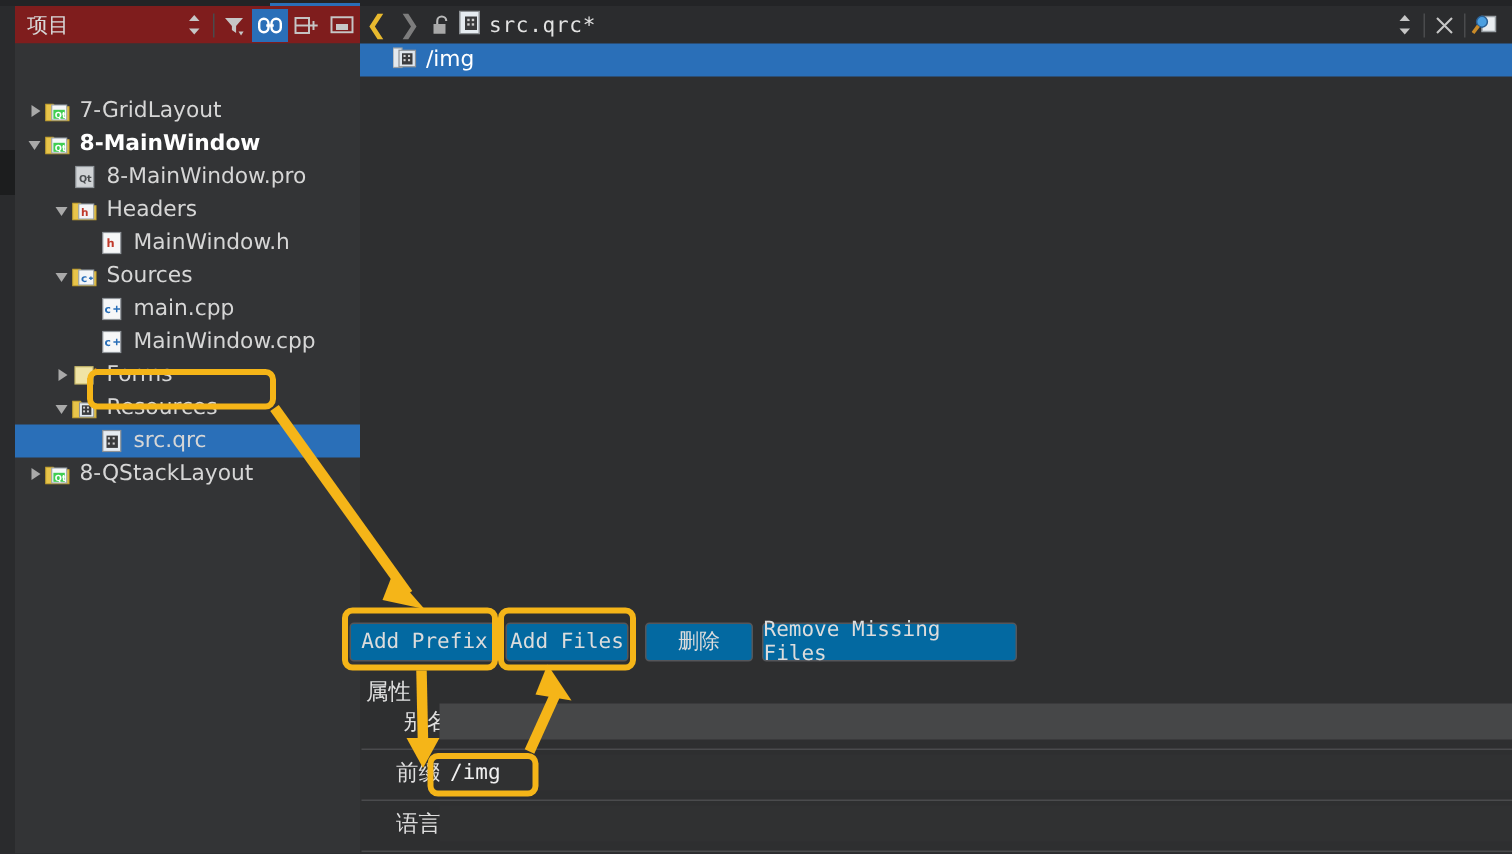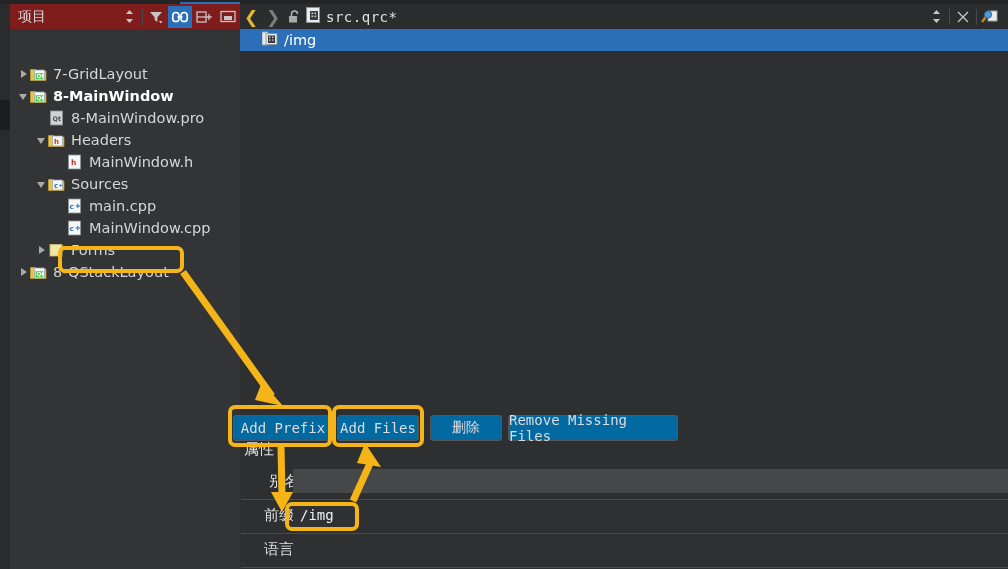--- a/index.html
+++ b/index.html
@@ -92,21 +92,21 @@
   .btn-row { position:absolute; left:240px; top:415px; height:26px; }
   .qbtn {
     position:absolute; top:0; height:26px;
     background:#0369a1; border:1px solid #55565a; border-radius:3px;
     color:#dcdcdc; display:flex; align-items:center; justify-content:center;
     font-family:"DejaVu Sans Mono","Liberation Mono",monospace; font-size:14px;
   }
   .qbtn.cjk { font-family:"DejaVu Sans","Liberation Sans",sans-serif; font-size:14px; }
 
   .prop-title {
-    position:absolute; left:244px; top:440px; color:#e0e0e0; font-size:15px;
+    position:absolute; left:244px; top:452px; color:#e0e0e0; font-size:15px;
   }
 
   .prop-table { position:absolute; left:241px; top:466px; width:767px; height:103px; }
   .prop-line {
     position:absolute; left:0; width:767px; height:1px; background:#4a4b4d;
   }
   .prop-rowlabel {
     position:absolute; width:70px; text-align:right; color:#dedede; font-size:15px;
   }
   .prop-input {
@@ -248,20 +248,45 @@
           </svg></span>
         <span class="lbl">MainWindow.cpp</span>
       </div>
       <div class="trow" style="padding-left: 26px; text-align: center;">
         <span class="arrow closed"></span>
         <span class="ico"><svg width="17" height="16" viewBox="0 0 17 16">
             <rect x="1" y="2.5" width="12" height="11.5" fill="#f0e4a6" stroke="#c8b96a" stroke-width="0.8"></rect>
             <path d="M9.5 10.5 L14.5 3.5 L16.2 4.8 L11.2 11.8 Z" fill="#e89c2c" stroke="#b8751a" stroke-width="0.6"></path>
           </svg></span>
         <span class="lbl">Forms</span>
+      </div>
+      <div class="trow" style="padding-left: 26px;">
+        <span class="arrow open"></span>
+        <span class="ico"><svg width="17" height="16" viewBox="0 0 17 16">
+            <path d="M0.5 3.5 h5 l1.5 1.6 h9 v9.4 h-15.5 z" fill="#e8c44a" stroke="#c9a52f" stroke-width="0.7"></path>
+            <rect x="5" y="4.6" width="9.5" height="9.4" fill="#e4eaef" stroke="#8e9296" stroke-width="0.7"></rect>
+            <rect x="6.6" y="6.2" width="6.3" height="6.4" fill="#3a3b3d"></rect>
+            <rect x="7.4" y="7.1" width="1.3" height="1.3" fill="#cfcfcf"></rect>
+            <rect x="10" y="7.1" width="1.3" height="1.3" fill="#cfcfcf"></rect>
+            <rect x="7.4" y="9.6" width="1.3" height="1.3" fill="#cfcfcf"></rect>
+            <rect x="10" y="9.6" width="1.3" height="1.3" fill="#cfcfcf"></rect>
+          </svg></span>
+        <span class="lbl">Resources</span>
+      </div>
+      <div class="trow sel" style="padding-left: 44px;">
+        <span class="arrow"></span>
+        <span class="ico"><svg width="17" height="16" viewBox="0 0 17 16">
+            <rect x="2.5" y="1" width="12" height="14" fill="#e6ecf1" stroke="#8e9296" stroke-width="0.8"></rect>
+            <rect x="5" y="4.4" width="7.6" height="8.2" fill="#3a3b3d"></rect>
+            <rect x="5.9" y="5.5" width="1.4" height="1.4" fill="#cfcfcf"></rect>
+            <rect x="9.1" y="5.5" width="1.4" height="1.4" fill="#cfcfcf"></rect>
+            <rect x="5.9" y="9" width="1.4" height="1.4" fill="#cfcfcf"></rect>
+            <rect x="9.1" y="9" width="1.4" height="1.4" fill="#cfcfcf"></rect>
+          </svg></span>
+        <span class="lbl">src.qrc</span>
       </div>
       <div class="trow" style="padding-left: 8px;">
         <span class="arrow closed"></span>
         <span class="ico"><svg width="17" height="16" viewBox="0 0 17 16">
             <path d="M0.5 3.5 h5 l1.5 1.6 h9 v9.4 h-15.5 z" fill="#e8c44a" stroke="#c9a52f" stroke-width="0.7"></path>
             <rect x="4.5" y="4" width="10" height="10" fill="#f5f7f8" stroke="#97a0a8" stroke-width="0.7"></rect>
             <rect x="5.6" y="7.2" width="7.6" height="6" fill="#41cd52"></rect>
             <text x="6.5" y="12.4" font-size="5.6" fill="#fff" font-weight="bold" font-family="DejaVu Sans, sans-serif">Qt</text>
           </svg></span>
         <span class="lbl">8-QStackLayout</span>

